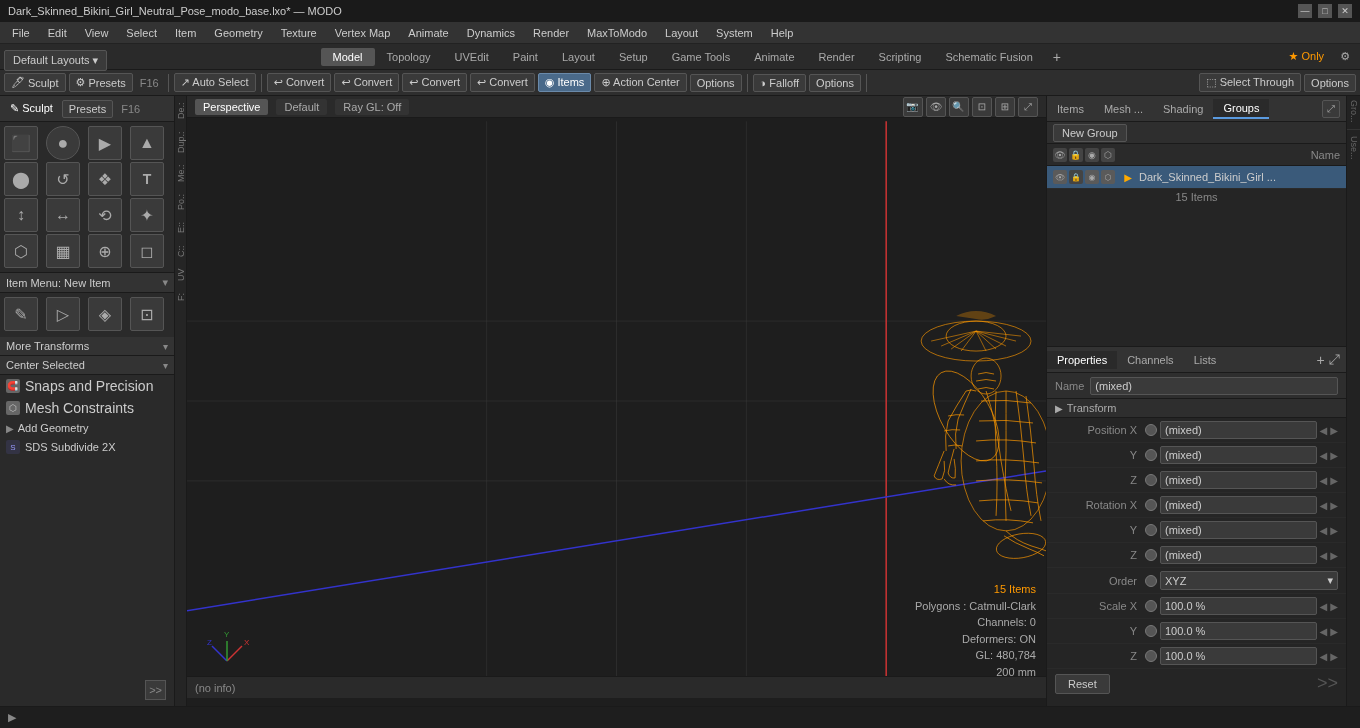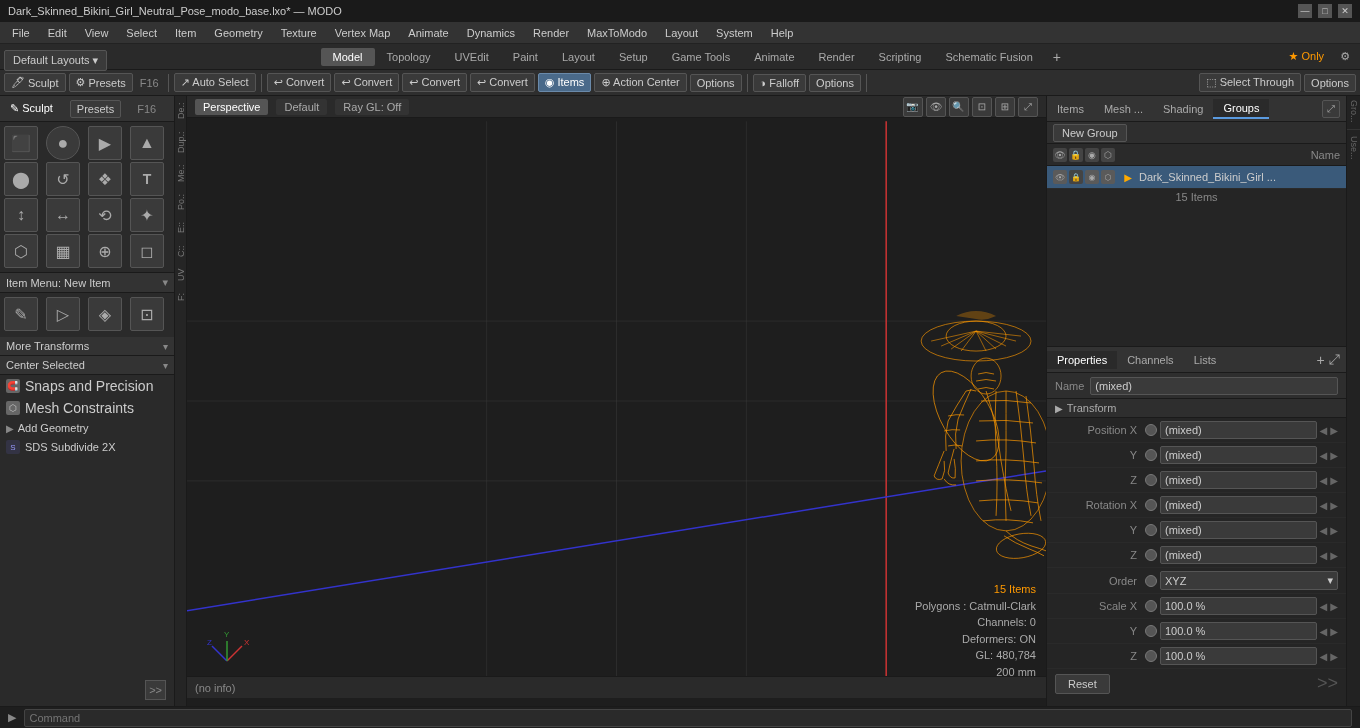--- a/index.html
+++ b/index.html
@@ -31,21 +31,21 @@
     .tbtn { padding: 2px 6px; font-size: 11px; color: #ccc; background: #3a3a3a; border: 1px solid #555; border-radius: 2px; cursor: pointer; display: flex; align-items: center; gap: 3px; white-space: nowrap; }
     .tbtn-items { background: #4a6a8a; border-color: #6a8aaa; color: #fff; }
     .tbtn-sep { width: 1px; height: 18px; background: #555; margin: 0 2px; }
     .tbtn-spacer { flex: 1; }
 
     
     #main { display: flex; height: calc(728px - 22px - 22px - 26px - 26px - 22px); }
 
     
     #leftpanel { width: 175px; background: #2a2a2a; border-right: 1px solid #1a1a1a; display: flex; flex-direction: column; }
-    #sculpt-toolbar { height: 26px; background: #333; display: flex; align-items: center; padding: 0 4px; gap: 11px; border-bottom: 1px solid #1a1a1a; }
+    #sculpt-toolbar { height: 26px; background: #333; display: flex; align-items: center; padding: 0 4px; gap: 3px; border-bottom: 1px solid #1a1a1a; }
     .sculpt-btn { padding: 2px 6px; font-size: 11px; color: #ccc; cursor: pointer; }
     .sculpt-btn.active { color: #fff; }
     .sculpt-presets { padding: 2px 6px; font-size: 11px; color: #ccc; background: #3a3a3a; border: 1px solid #555; border-radius: 2px; cursor: pointer; }
     .sculpt-f16 { padding: 2px 5px; font-size: 11px; color: #888; }
 
     #tool-grid { display: grid; grid-template-columns: repeat(4, 1fr); gap: 2px; padding: 4px; background: #2a2a2a; }
     .tool-btn { width: 34px; height: 34px; background: #3a3a3a; border: 1px solid #555; border-radius: 2px; cursor: pointer; display: flex; align-items: center; justify-content: center; color: #aaa; font-size: 16px; }
 
     #item-menu { padding: 3px 6px; background: #333; border-top: 1px solid #1a1a1a; border-bottom: 1px solid #1a1a1a; display: flex; align-items: center; justify-content: space-between; }
     #item-menu span { font-size: 11px; color: #ccc; }
@@ -610,14 +610,13 @@
   <div id="right-strip">
     <div class="rstrip-label">Gro...</div>
     <div class="rstrip-divider"></div>
     <div class="rstrip-label">Use...</div>
   </div>
 
 </div>
 
 <div id="statusbar">
   <span class="info">▶</span>
-  <input id="command-input" type="text" placeholder="Command" style="">
 </div>
 
 </body></html>

